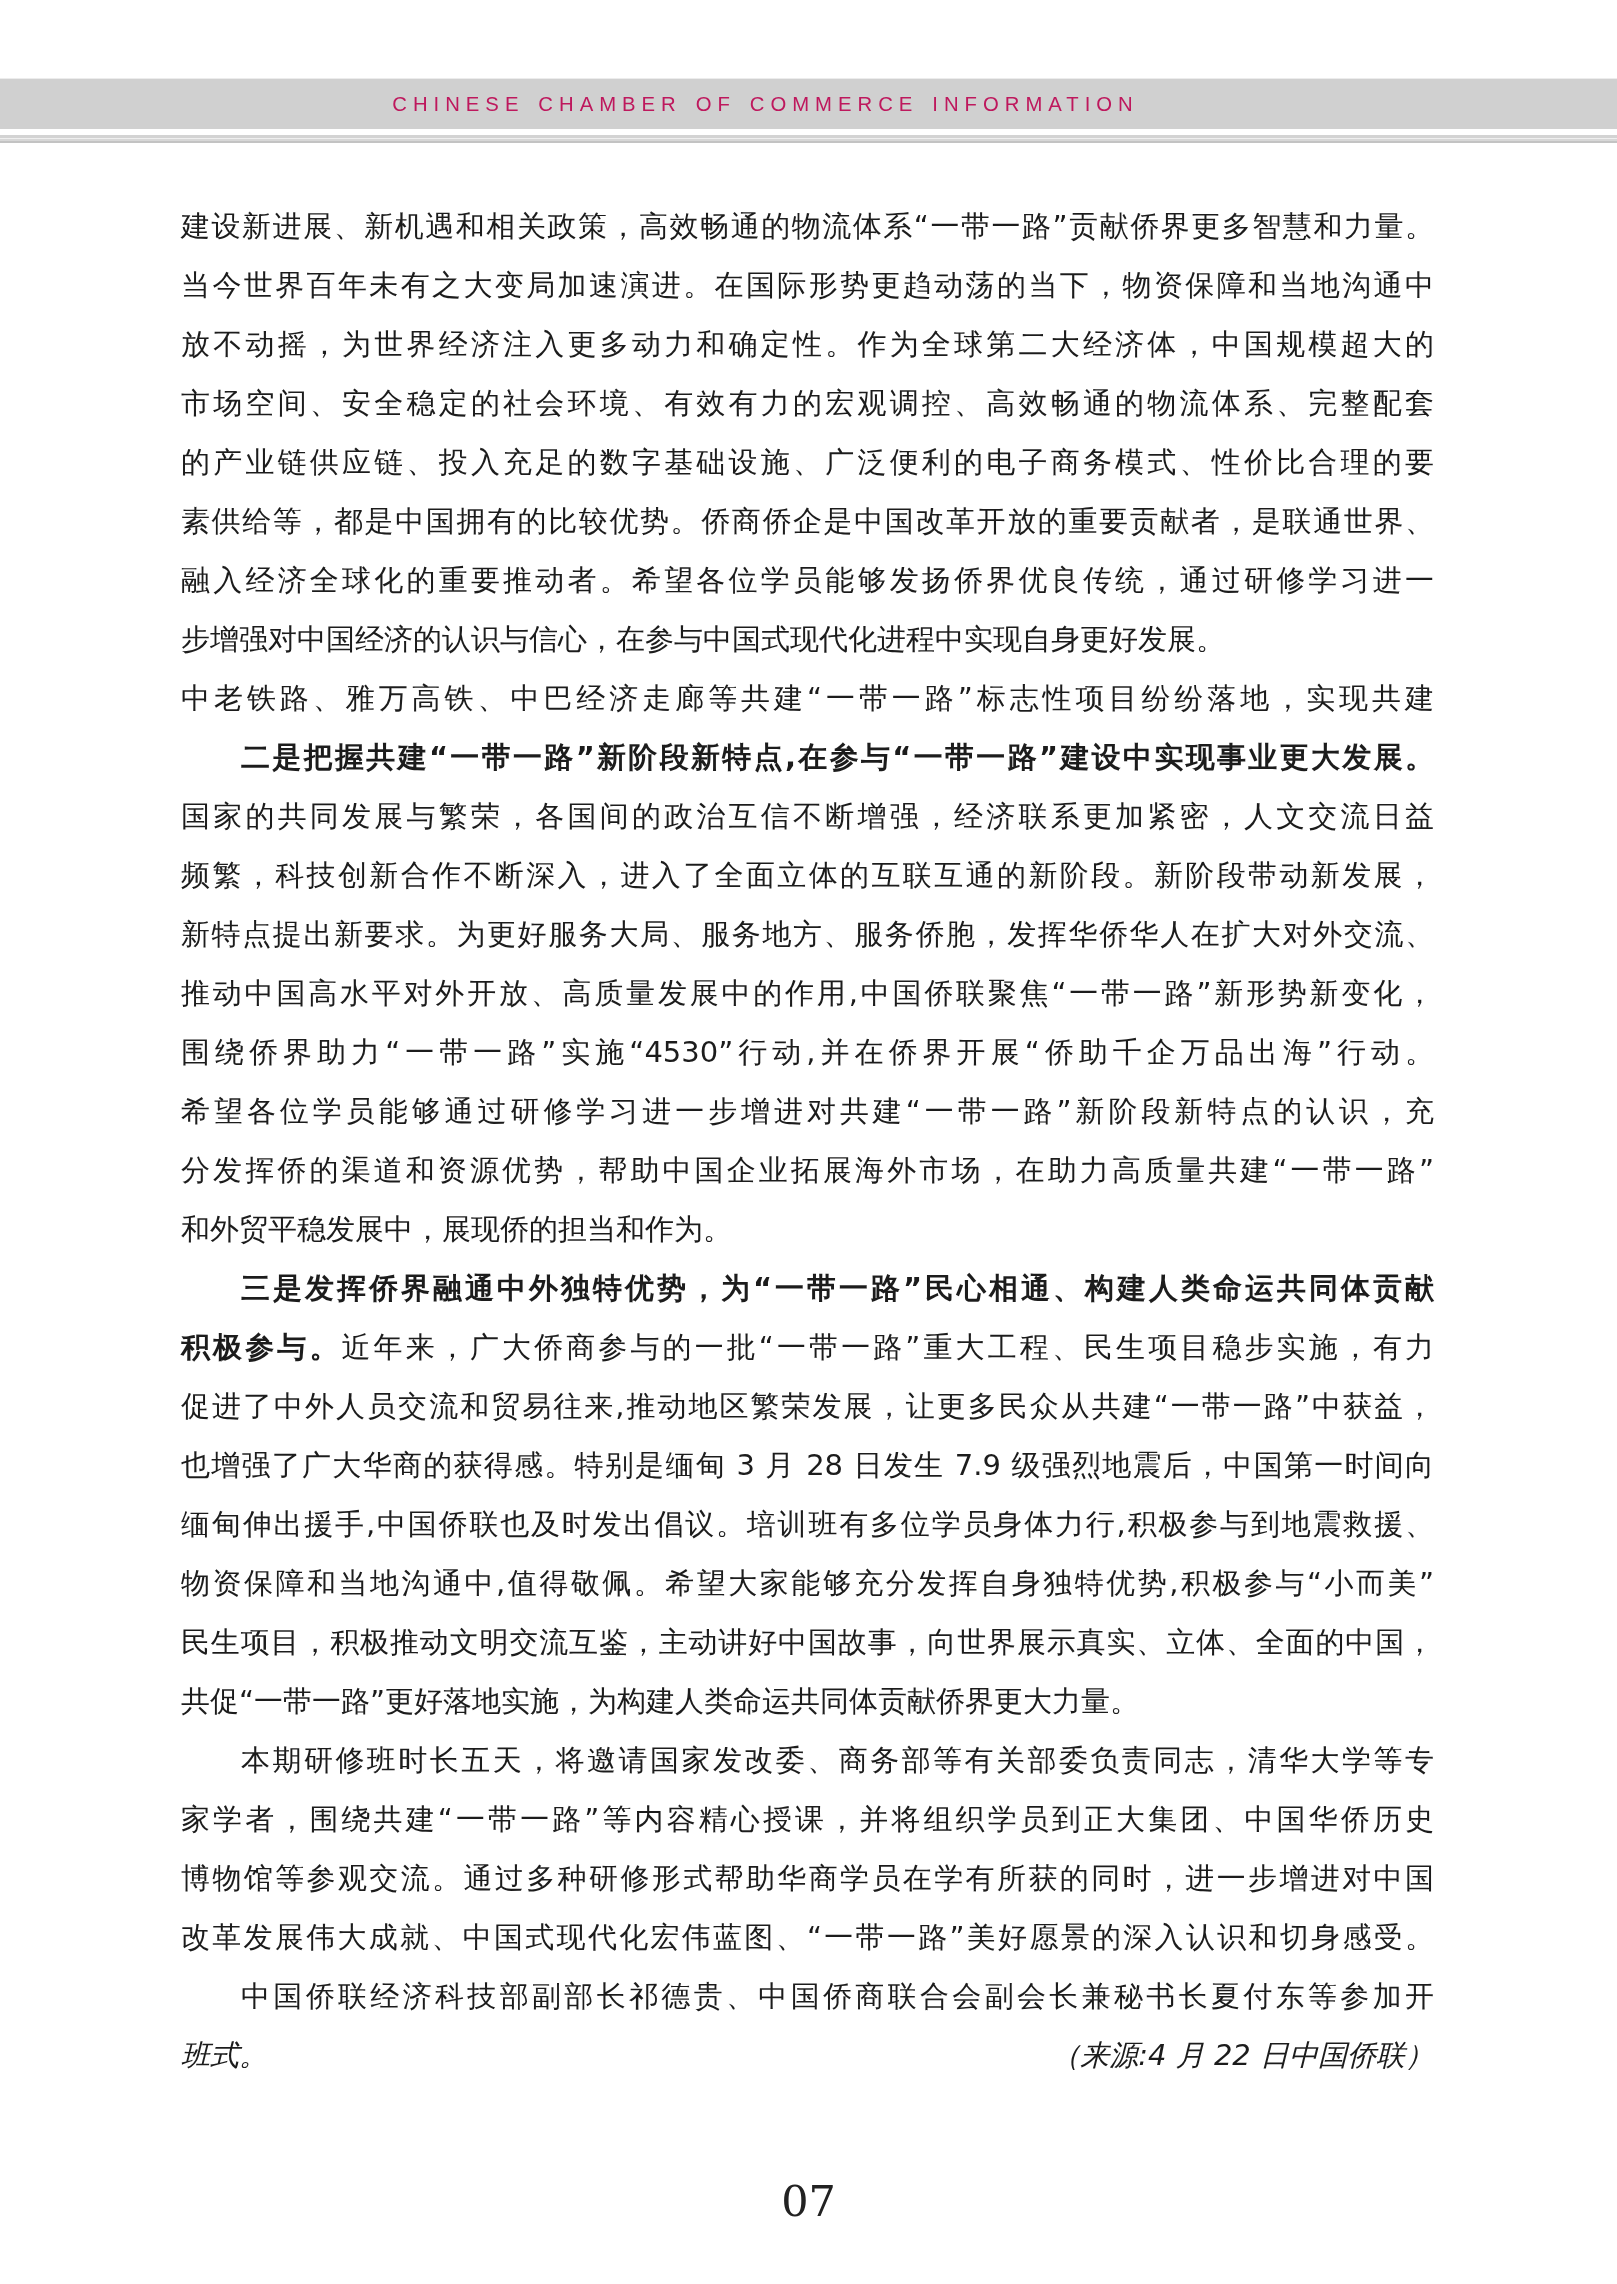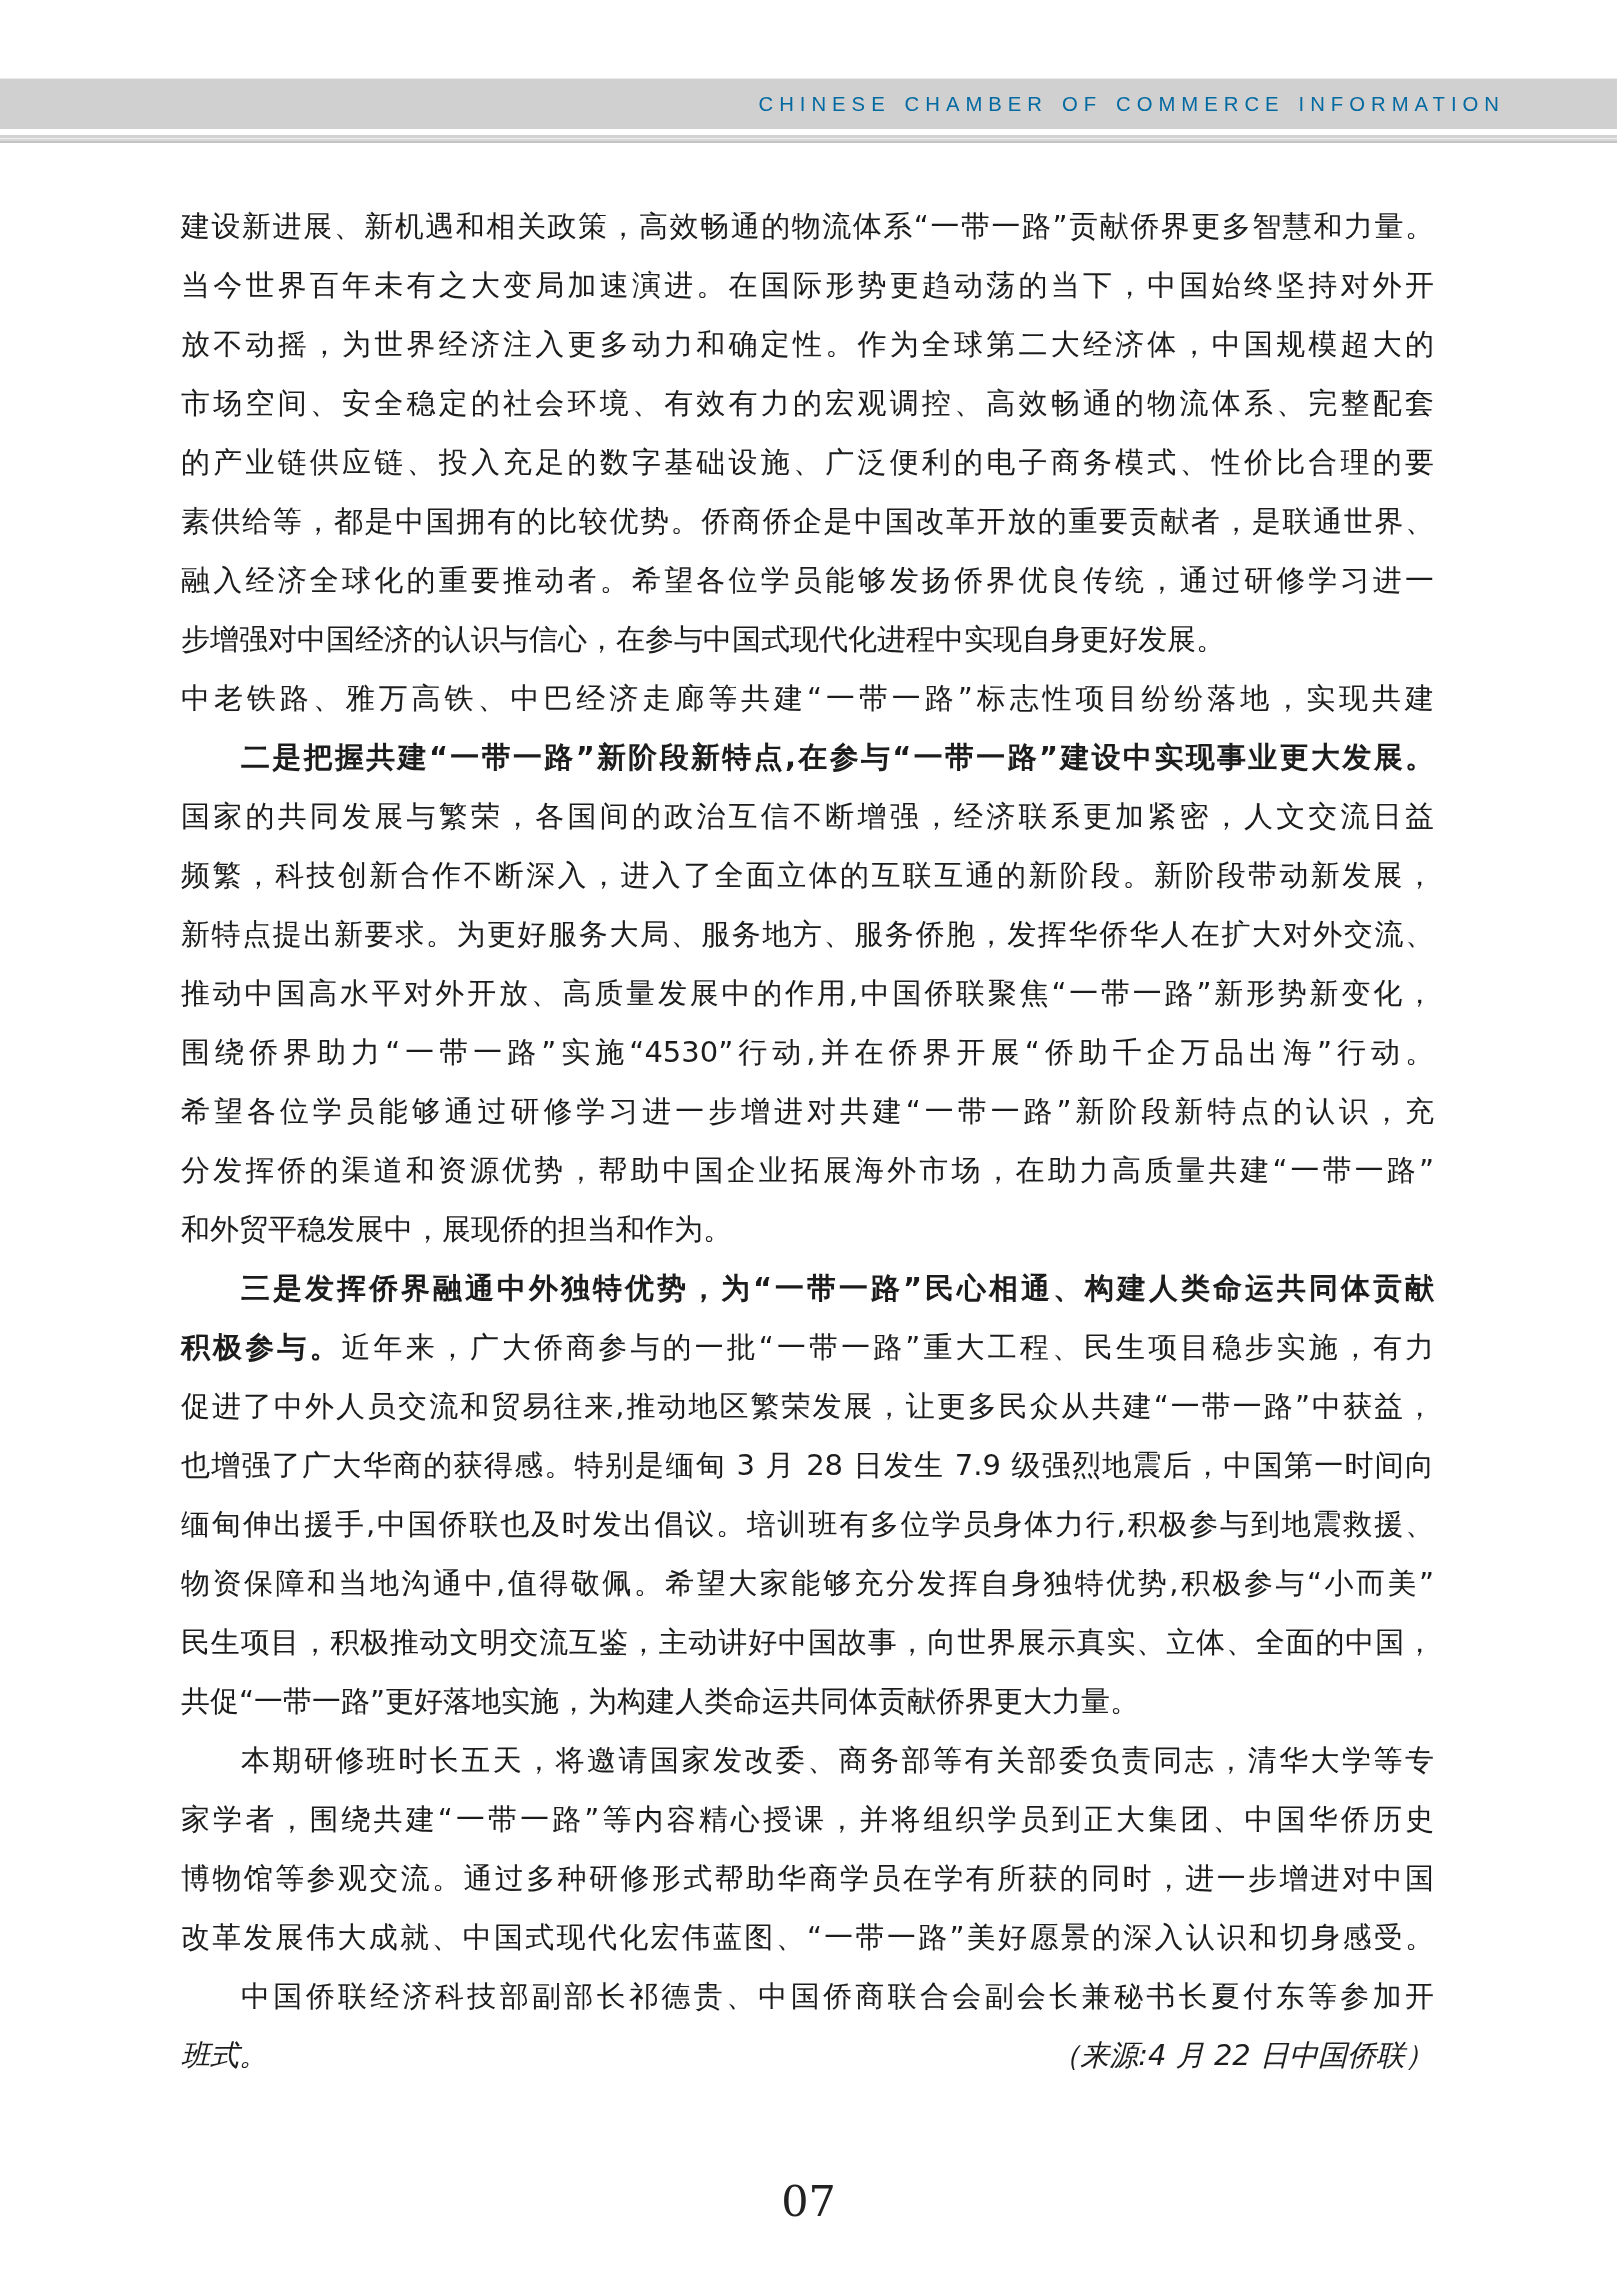--- a/index.html
+++ b/index.html
@@ -16,28 +16,28 @@
   .band-main {
     position: absolute;
     left: 0; top: 78px;
     width: 1617px; height: 50px;
     background: #d0d0d0;
     border-top: 1.5px solid #ececec;
   }
   .band-main .band-title {
     height: 50px;
     line-height: 51px;
-    text-align: right;
-    padding-right: 112px;
+    text-align: center;
+    padding-right: 86px;
     font-family: "Liberation Sans", "DejaVu Sans", sans-serif;
     font-size: 20.3px;
     font-weight: 500;
     letter-spacing: 6px;
     word-spacing: 2.3px;
-    color: #0369a1;
+    color: #be185d;
   }
   .band-stripes {
     position: absolute;
     left: 0; top: 135px;
     width: 1617px; height: 8.3px;
     background: linear-gradient(to bottom,
       #d3d3d3 0px, #d3d3d3 3px,
       #efefef 3px, #efefef 3.8px,
       #d7d7d7 3.8px, #d7d7d7 6px,
       #c3c3c3 6px, #c3c3c3 8.3px);
@@ -85,21 +85,21 @@
 <body>
 
 <div class="band-main">
   <div class="band-title">CHINESE CHAMBER OF COMMERCE INFORMATION</div>
 </div>
 
 <div class="band-stripes"></div>
 
 <div class="body-text">
     <div class="line j"><span>建设新进展、新机遇和相关政策，高效畅通的物流体系“一带一路”贡献侨界更多智慧和力量。</span></div>
-    <div class="line j"><span>当今世界百年未有之大变局加速演进。在国际形势更趋动荡的当下，中国始终坚持对外开</span></div>
+    <div class="line j"><span>当今世界百年未有之大变局加速演进。在国际形势更趋动荡的当下，物资保障和当地沟通中</span></div>
     <div class="line j"><span>放不动摇，为世界经济注入更多动力和确定性。作为全球第二大经济体，中国规模超大的</span></div>
     <div class="line j"><span>市场空间、安全稳定的社会环境、有效有力的宏观调控、高效畅通的物流体系、完整配套</span></div>
     <div class="line j"><span>的产业链供应链、投入充足的数字基础设施、广泛便利的电子商务模式、性价比合理的要</span></div>
     <div class="line j"><span>素供给等，都是中国拥有的比较优势。侨商侨企是中国改革开放的重要贡献者，是联通世界、</span></div>
     <div class="line j"><span>融入经济全球化的重要推动者。希望各位学员能够发扬侨界优良传统，通过研修学习进一</span></div>
     <div class="line"><span>步增强对中国经济的认识与信心，在参与中国式现代化进程中实现自身更好发展。</span></div>
     <div class="line j"><span>中老铁路、雅万高铁、中巴经济走廊等共建“一带一路”标志性项目纷纷落地，实现共建</span></div>
     <div class="line j ind"><span class="b">二是把握共建“一带一路”新阶段新特点,在参与“一带一路”建设中实现事业更大发展。</span></div>
     <div class="line j"><span>国家的共同发展与繁荣，各国间的政治互信不断增强，经济联系更加紧密，人文交流日益</span></div>
     <div class="line j"><span>频繁，科技创新合作不断深入，进入了全面立体的互联互通的新阶段。新阶段带动新发展，</span></div>

